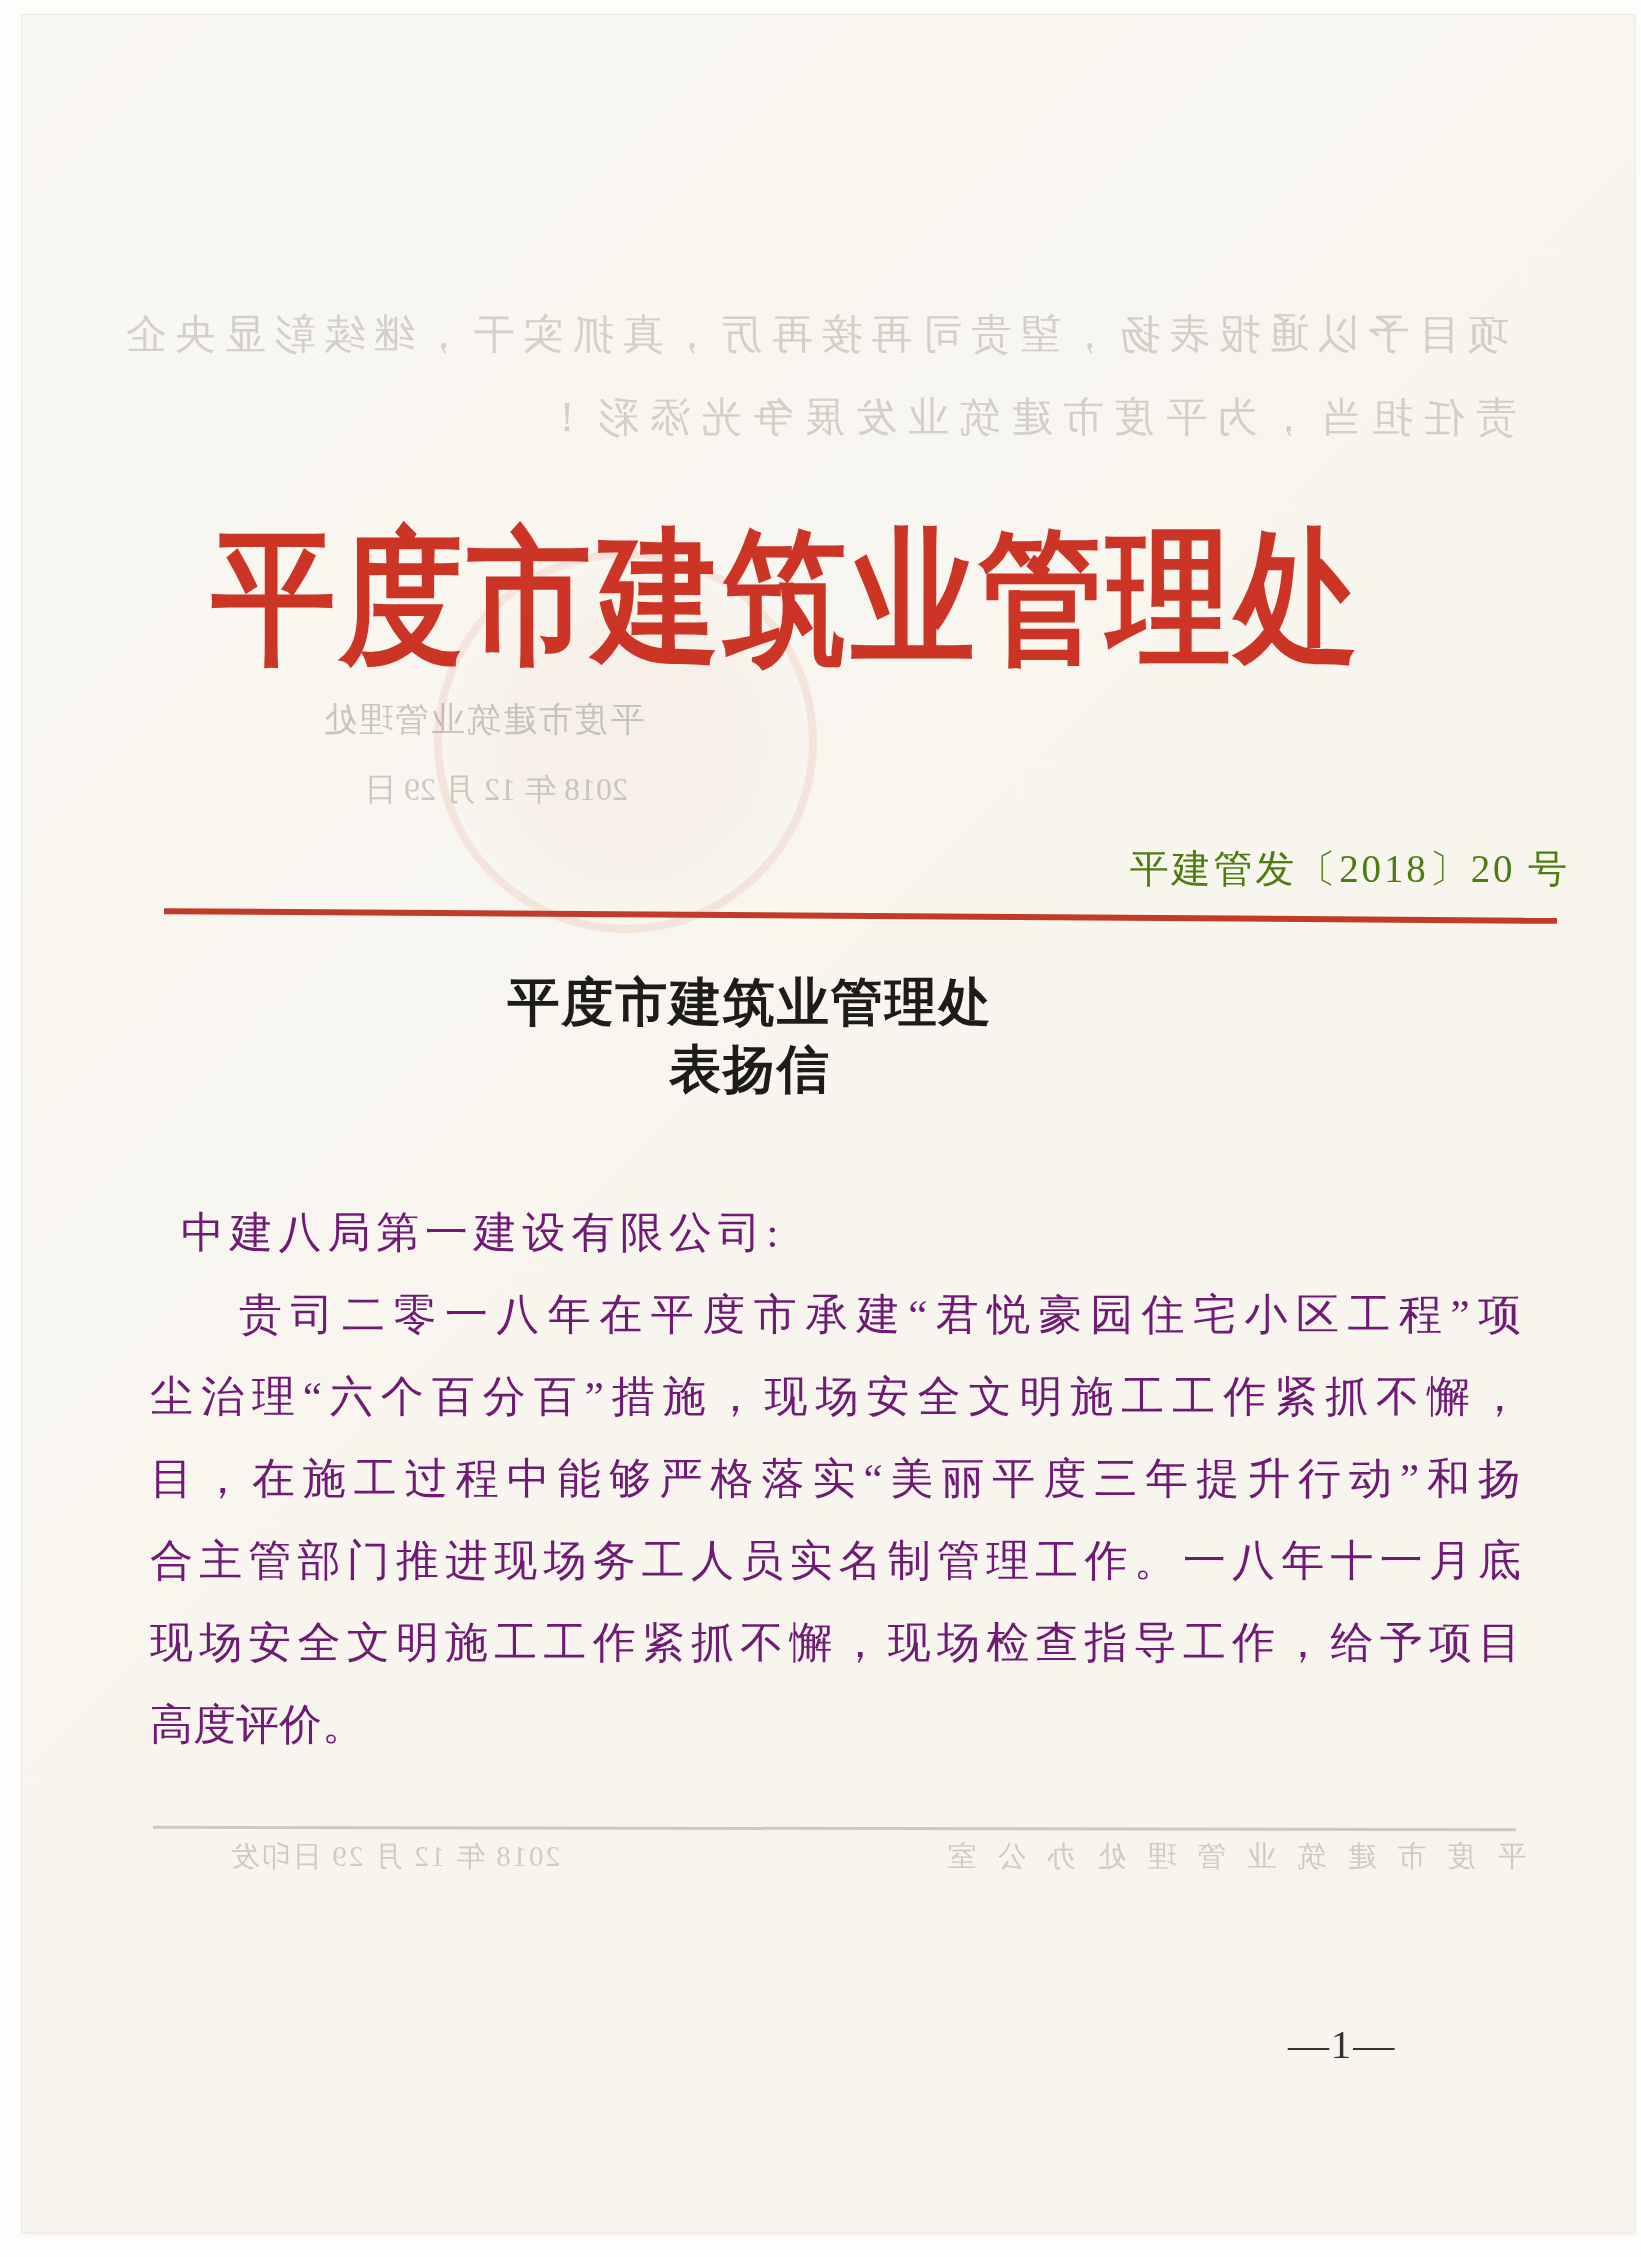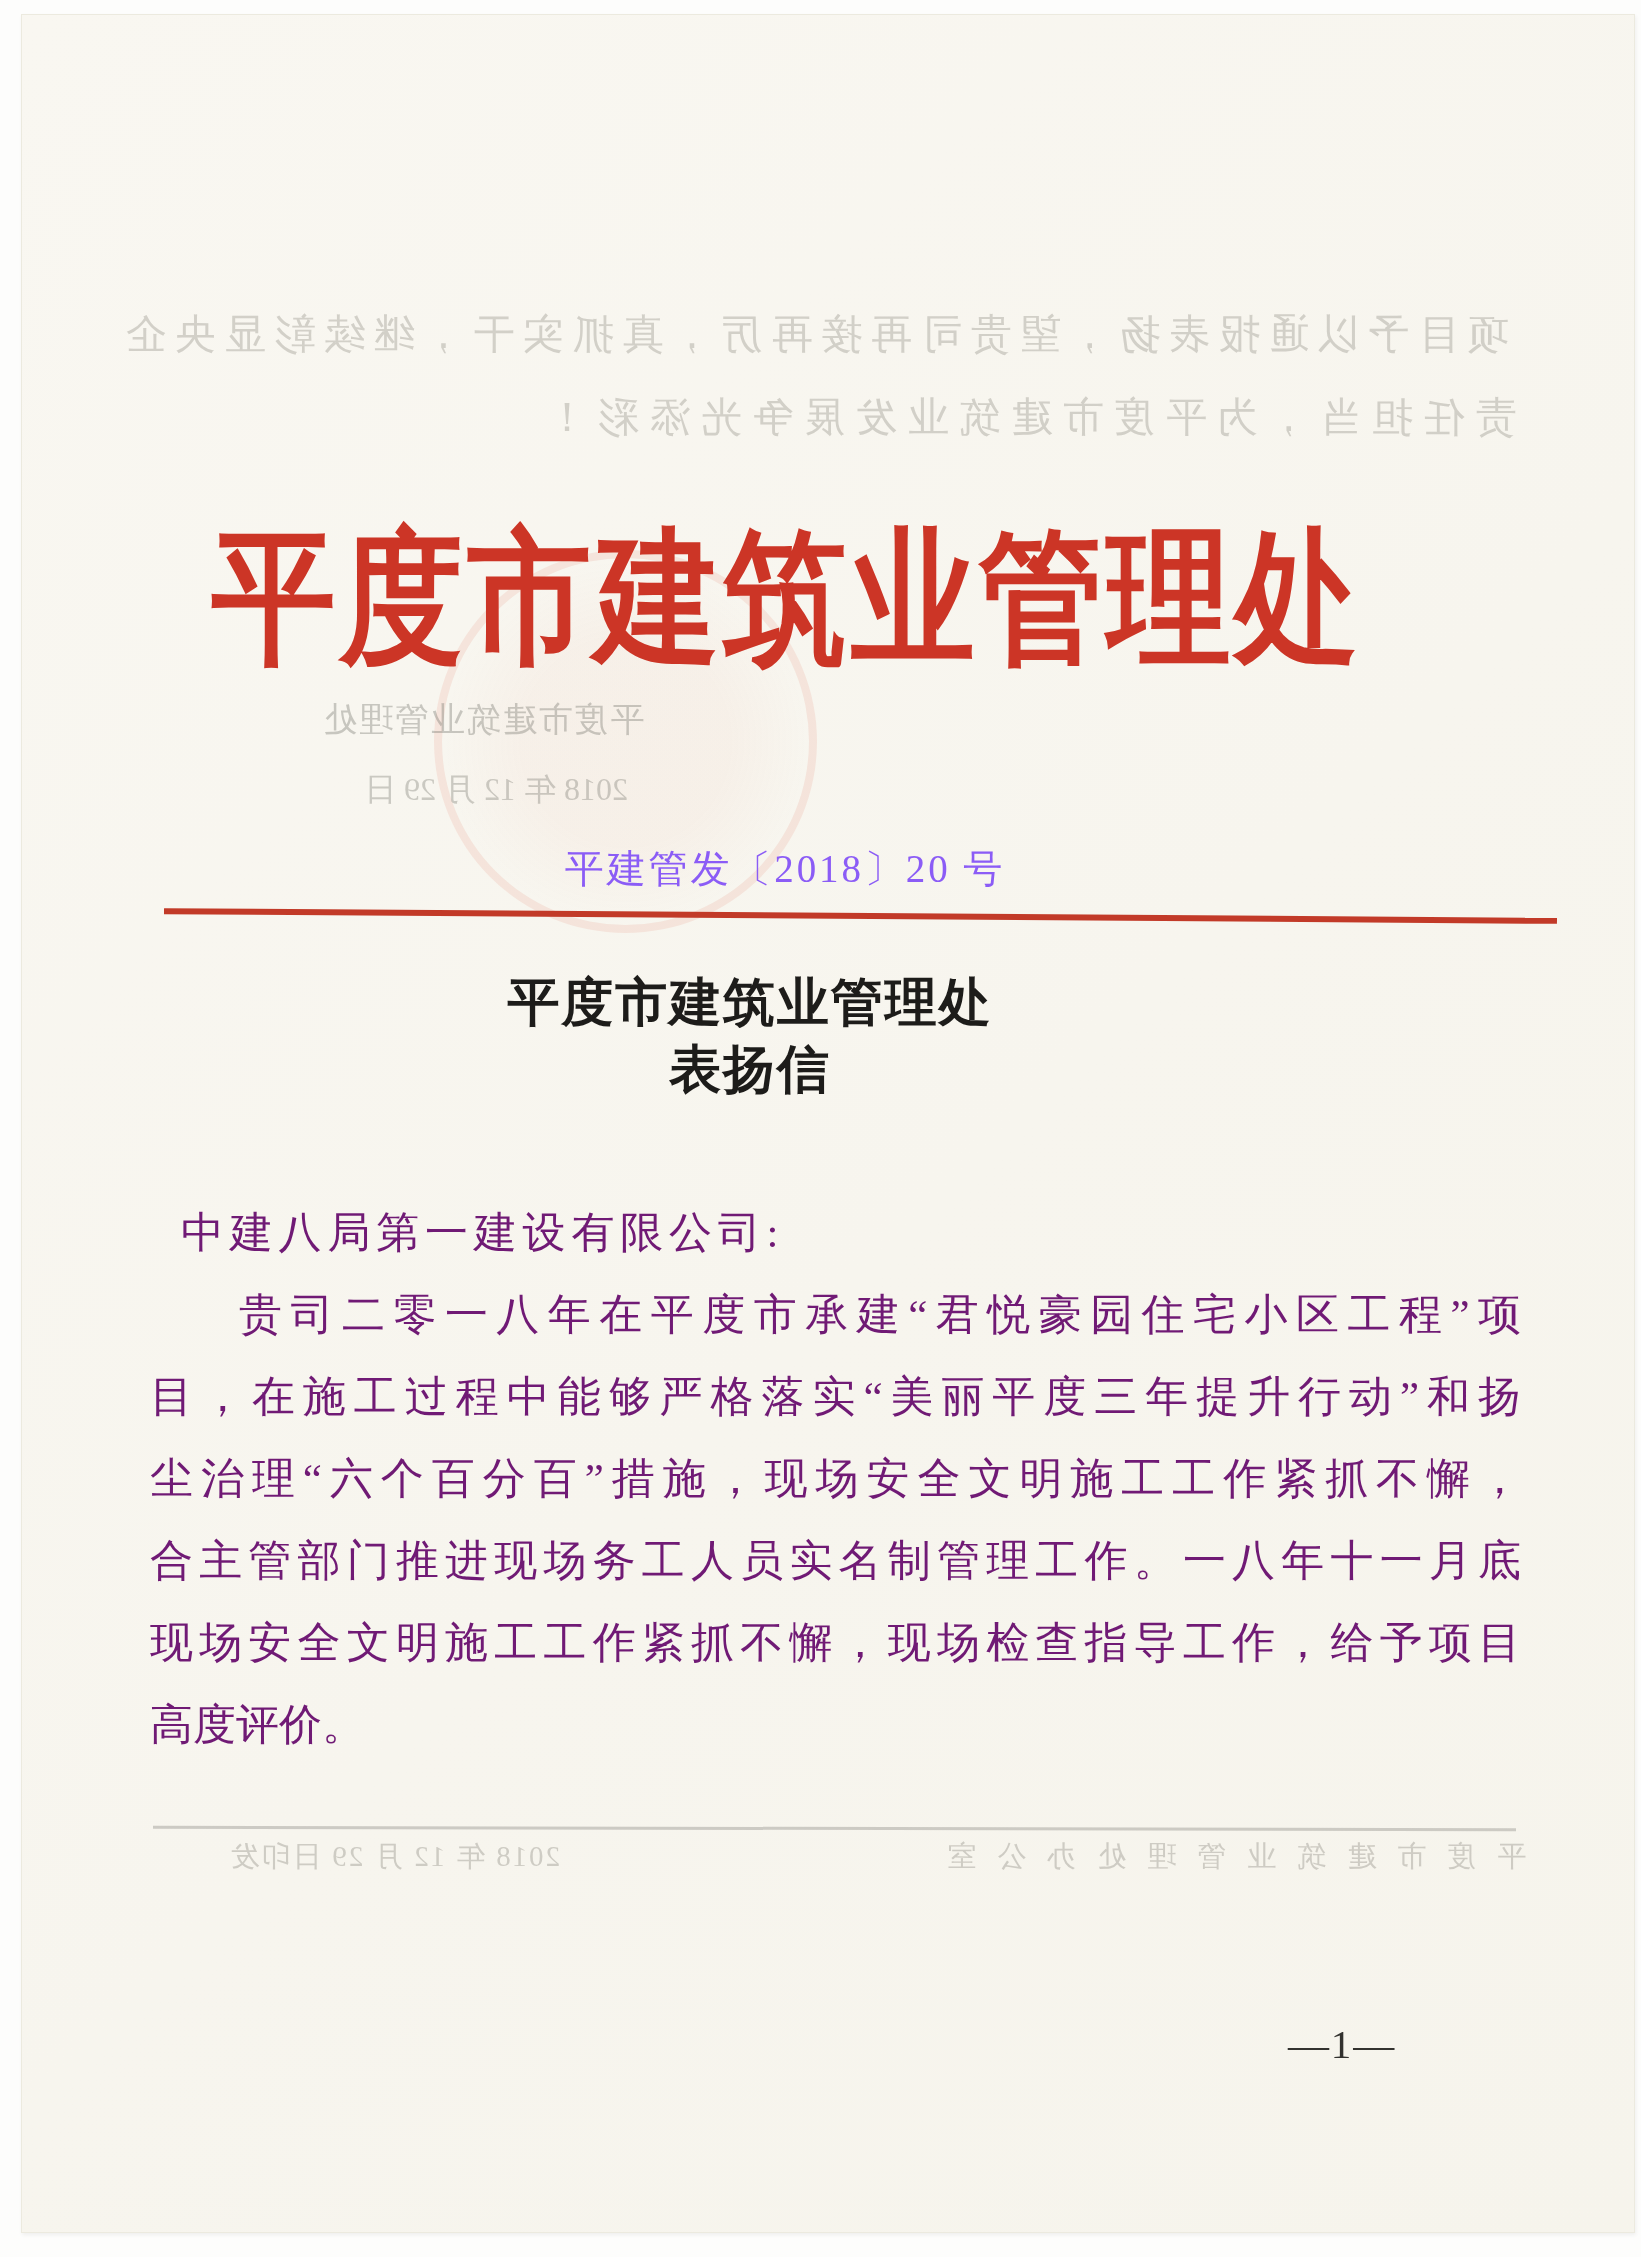--- a/index.html
+++ b/index.html
@@ -33,22 +33,22 @@
   }
   
   .letterhead{
     left:0;top:526px;width:1574px;text-align:center;
     font-size:124px;font-weight:bold;line-height:124px;letter-spacing:3.9px;
     color:#cc3526;
     transform:scaleY(1.18);transform-origin:top center;
     white-space:nowrap;
   }
   .doc-number{
-    left:0;top:842px;width:1570px;text-align:center;
-    font-size:39px;color:#8b5cf6;letter-spacing:2.9px;
+    left:0;top:842px;width:1570px;text-align:right;
+    font-size:39px;color:#4d7c0f;letter-spacing:2.9px;
   }
   .red-rule{
     left:164px;top:913px;width:1393px;height:5.8px;
     background:#c23a28;transform:rotate(0.4deg);
   }
   
   .heading1{
     left:0;top:968px;width:1500px;text-align:center;
     font-size:52px;font-weight:bold;color:#1d1c1a;letter-spacing:1.9px;
   }
@@ -88,22 +88,22 @@
 <div class="abs letterhead">平度市建筑业管理处</div>
 <div class="abs doc-number">平建管发〔2018〕20 号</div>
 <div class="abs red-rule"></div>
 
 <div class="abs heading1">平度市建筑业管理处</div>
 <div class="abs heading2">表扬信</div>
 
 <div class="abs body-block">
   <div class="line salutation">中建八局第一建设有限公司:</div>
   <div class="line just indent">贵司二零一八年在平度市承建“君悦豪园住宅小区工程”项</div>
+  <div class="line just">尘治理“六个百分百”措施，现场安全文明施工工作紧抓不懈，</div>
   <div class="line just">目，在施工过程中能够严格落实“美丽平度三年提升行动”和扬</div>
-  <div class="line just">尘治理“六个百分百”措施，现场安全文明施工工作紧抓不懈，</div>
   <div class="line just">合主管部门推进现场务工人员实名制管理工作。一八年十一月底</div>
   <div class="line just">现场安全文明施工工作紧抓不懈，现场检查指导工作，给予项目</div>
   <div class="line">高度评价。</div>
 </div>
 
 <div class="abs artifact-line"></div>
 <div class="abs bleed bleed-footer-date">2018 年 12 月 29 日印发</div>
 <div class="abs bleed bleed-footer-office">平度市建筑业管理处办公室</div>
 
 <div class="abs page-number">—1—</div>

